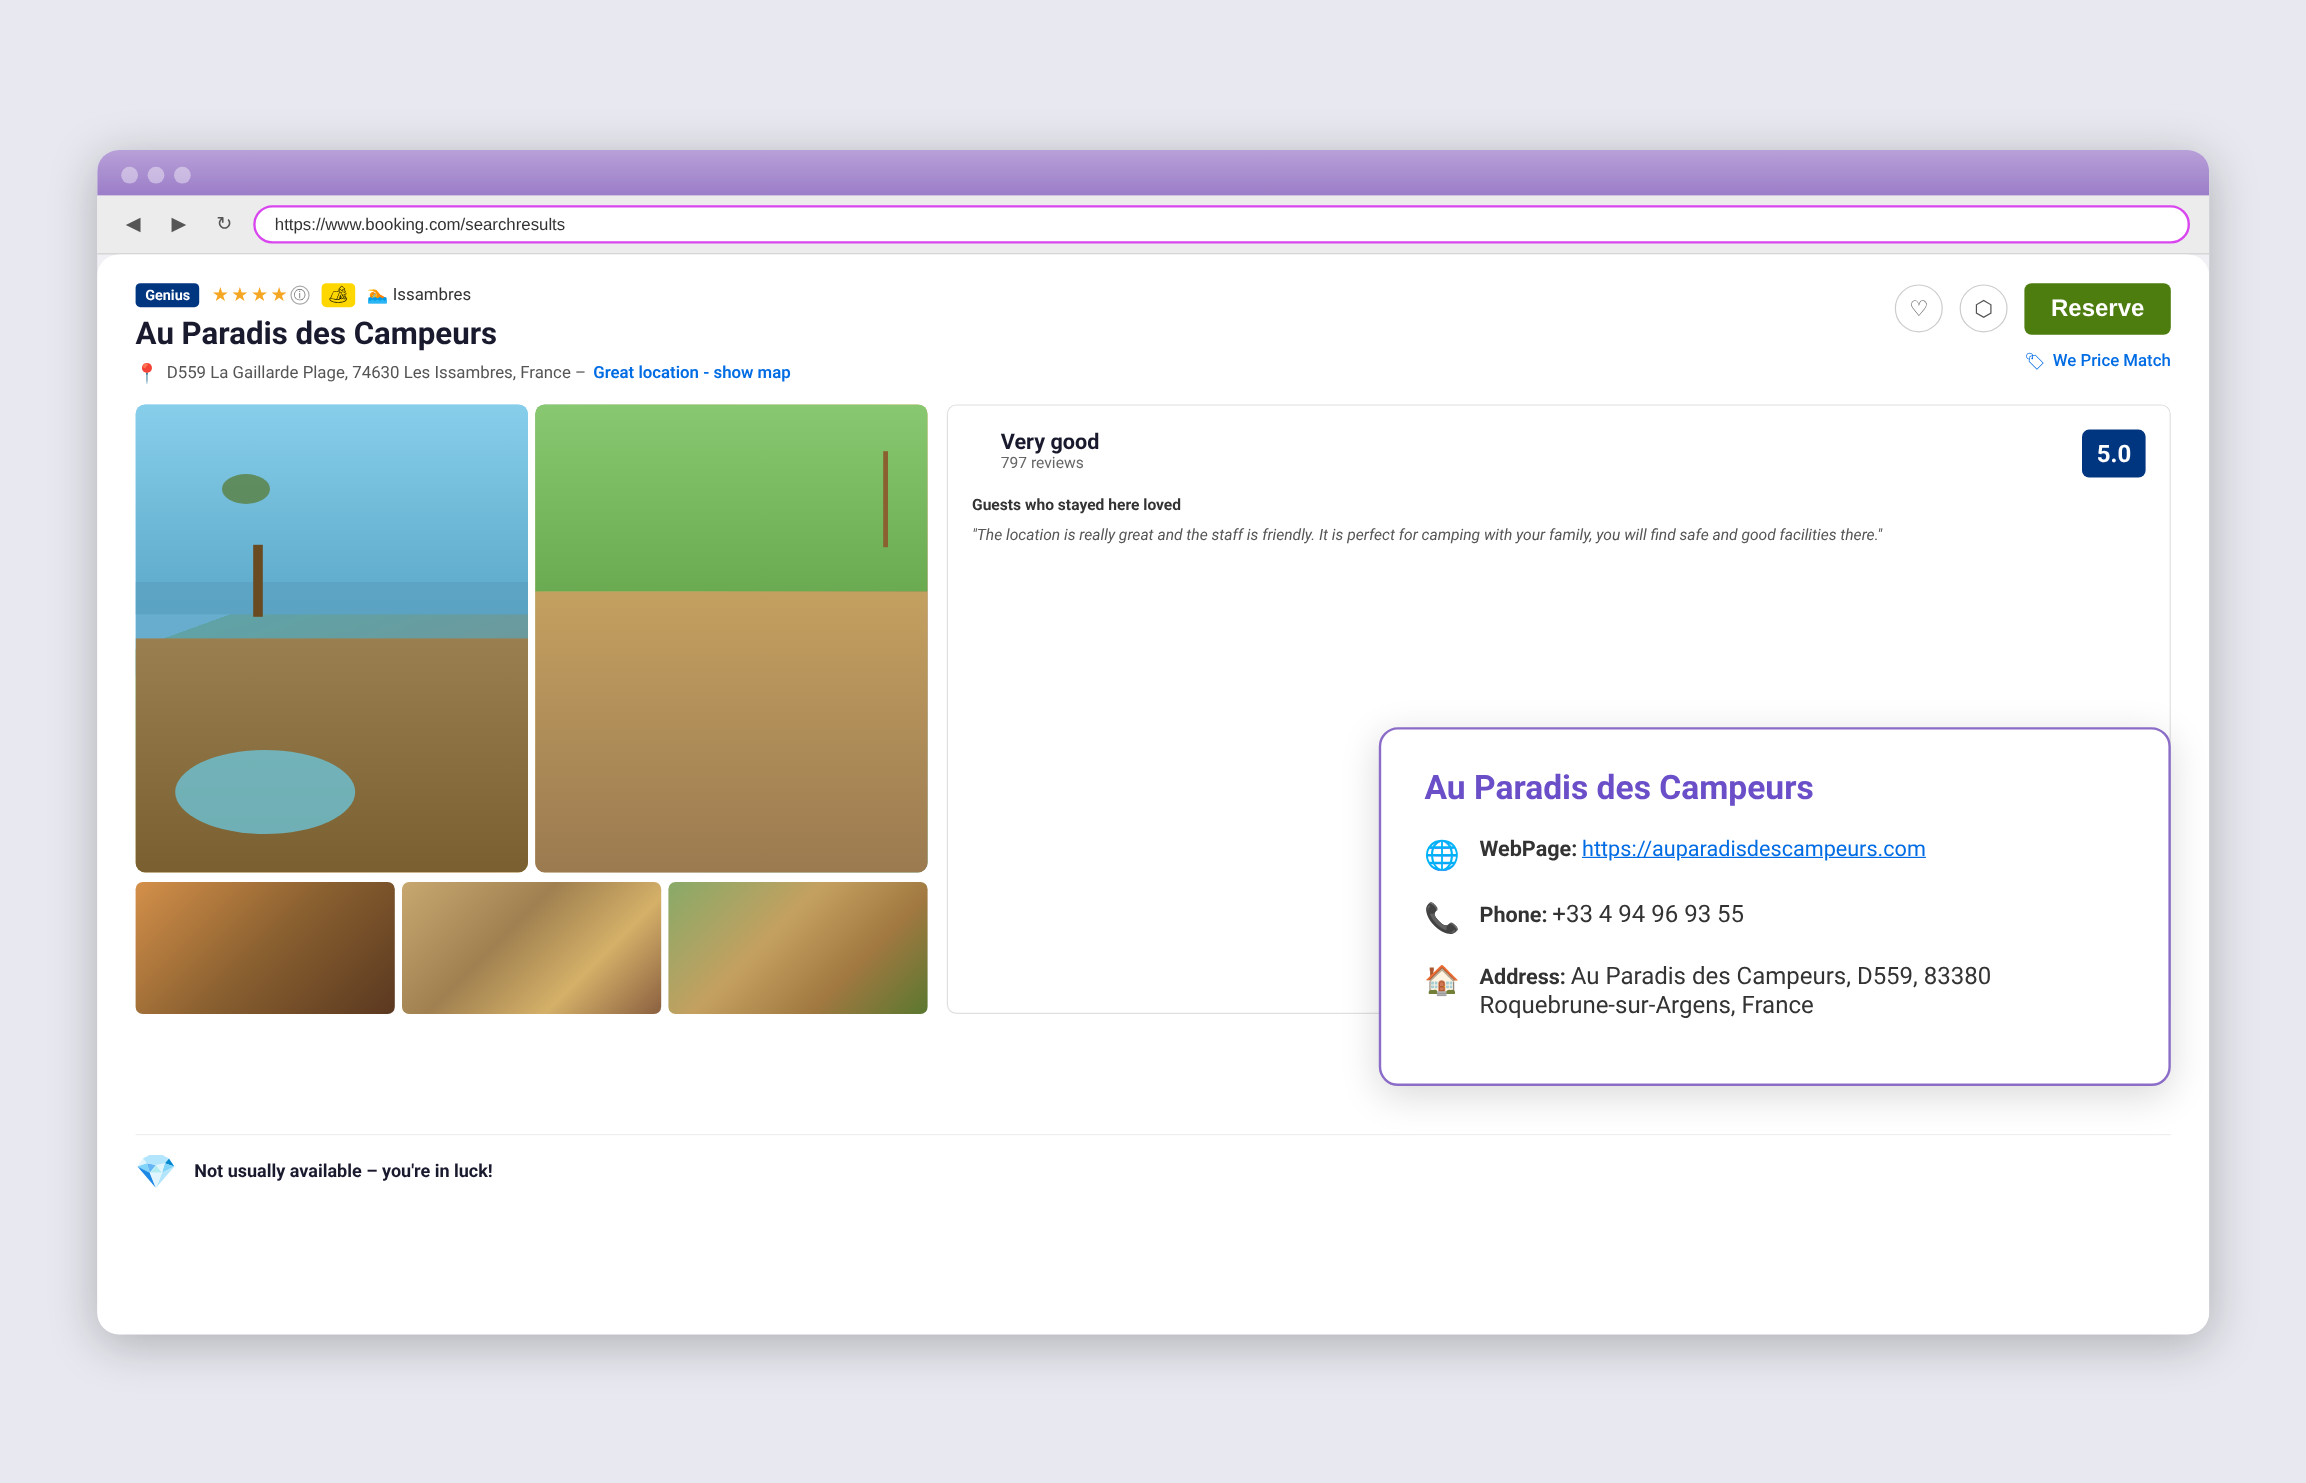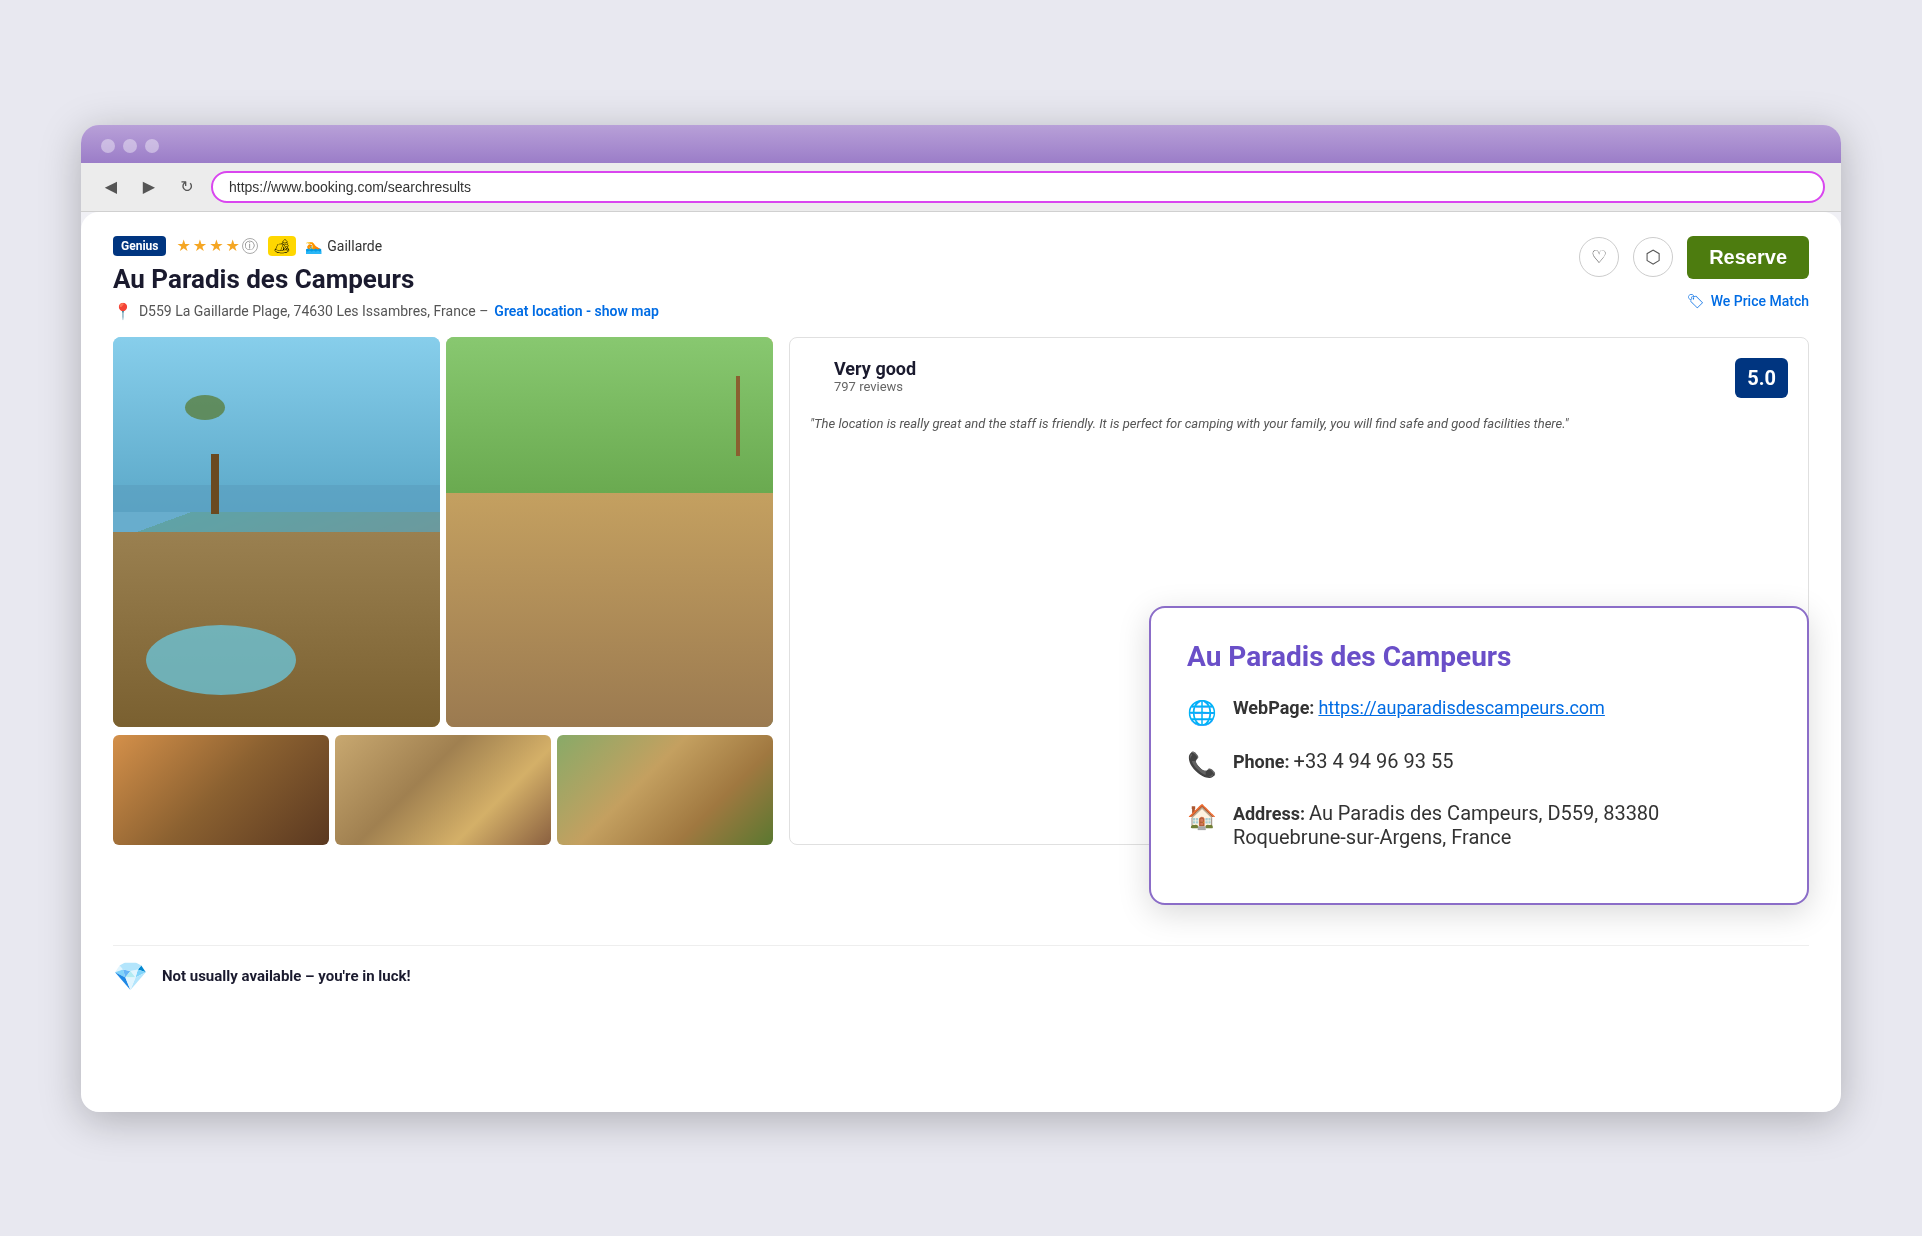--- a/index.html
+++ b/index.html
@@ -403,21 +403,21 @@
           <div class="stars">
             <span class="star">★</span>
             <span class="star">★</span>
             <span class="star">★</span>
             <span class="star">★</span>
             <span class="info-icon">ⓘ</span>
           </div>
           <span class="type-badge">🏕</span>
           <div class="beachfront-badge">
             <span>🏊</span>
-            <span>Gaillarde</span>
+            <span>Issambres</span>
           </div>
         </div>
 
         <h1 class="property-title">Au Paradis des Campeurs</h1>
 
         <div class="property-address">
           <span class="map-pin-icon">📍</span>
           <span>D559 La Gaillarde Plage, 74630 Les Issambres, France –</span>
           <a href="#">Great location - show map</a>
         </div>
@@ -471,20 +471,21 @@
       <div class="rating-panel">
         <div class="rating-top">
           <div>
             <div class="rating-label">Very good</div>
             <div class="rating-count">797 reviews</div>
           </div>
           <div class="rating-score">5.0</div>
         </div>
 
         <div style="margin-top:16px;">
+          <div class="guests-loved">Guests who stayed here loved</div>
           <div class="review-text">"The location is really great and the staff is friendly. It is perfect for camping with your family, you will find safe and good facilities there."</div>
         </div>
       </div>
 
       <div class="popup-card">
         <div class="popup-title">Au Paradis des Campeurs</div>
 
         <div class="popup-row">
           <span class="popup-icon">🌐</span>
           <div>

